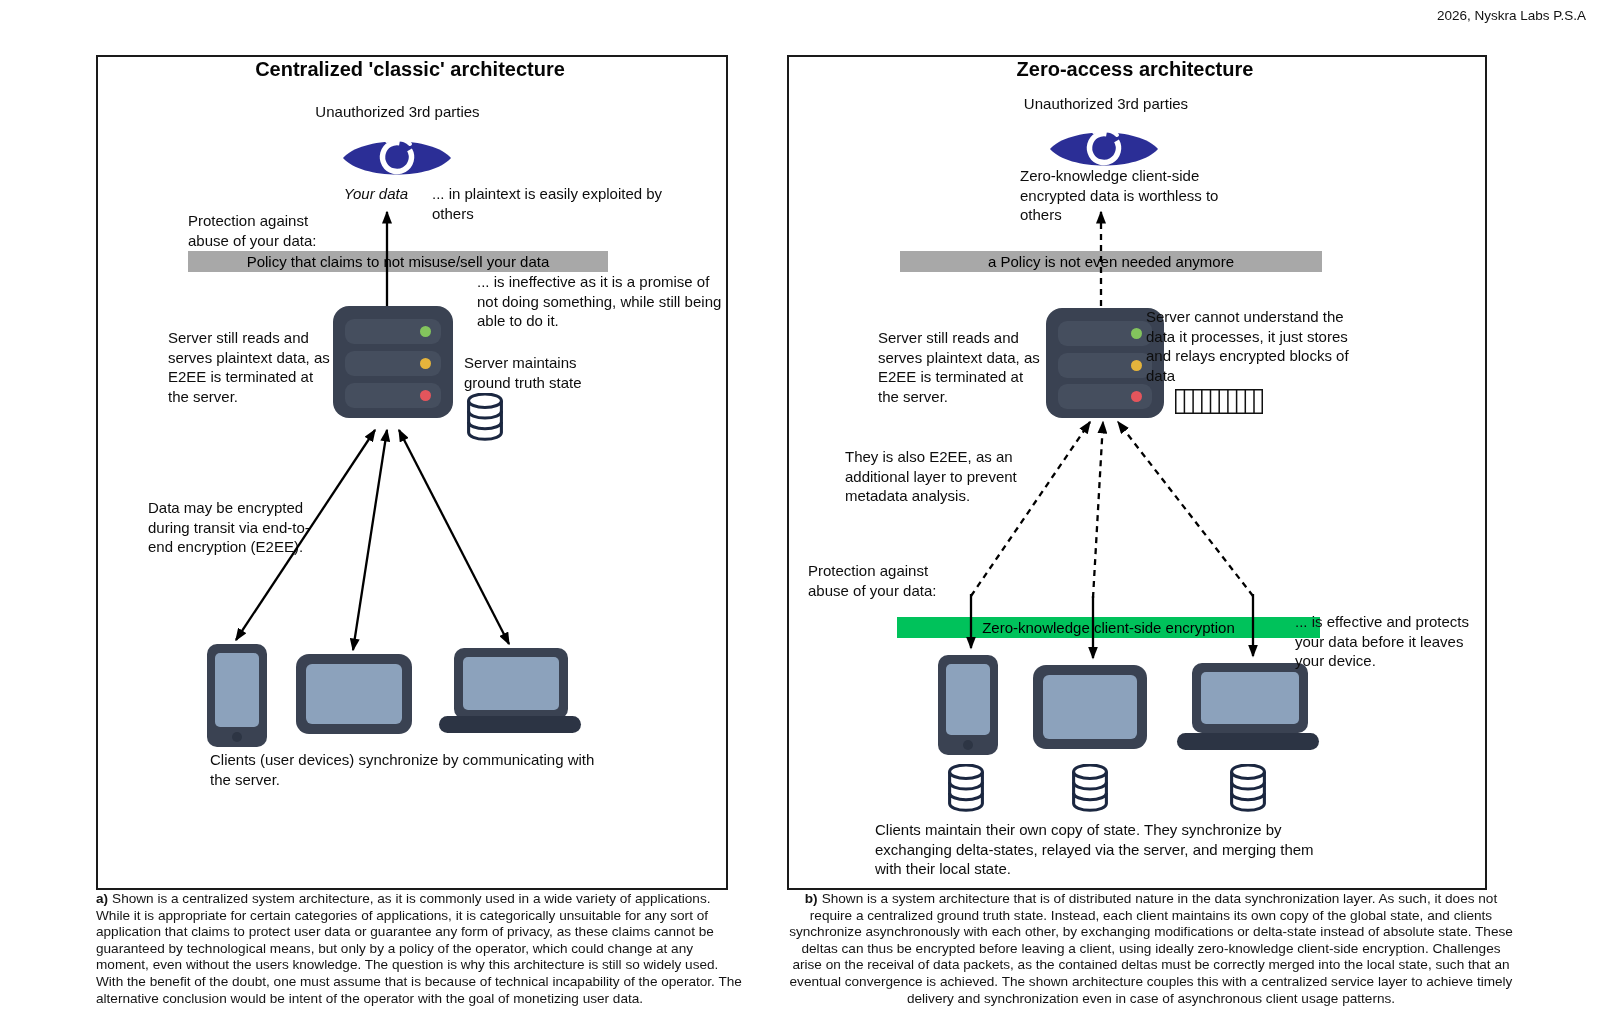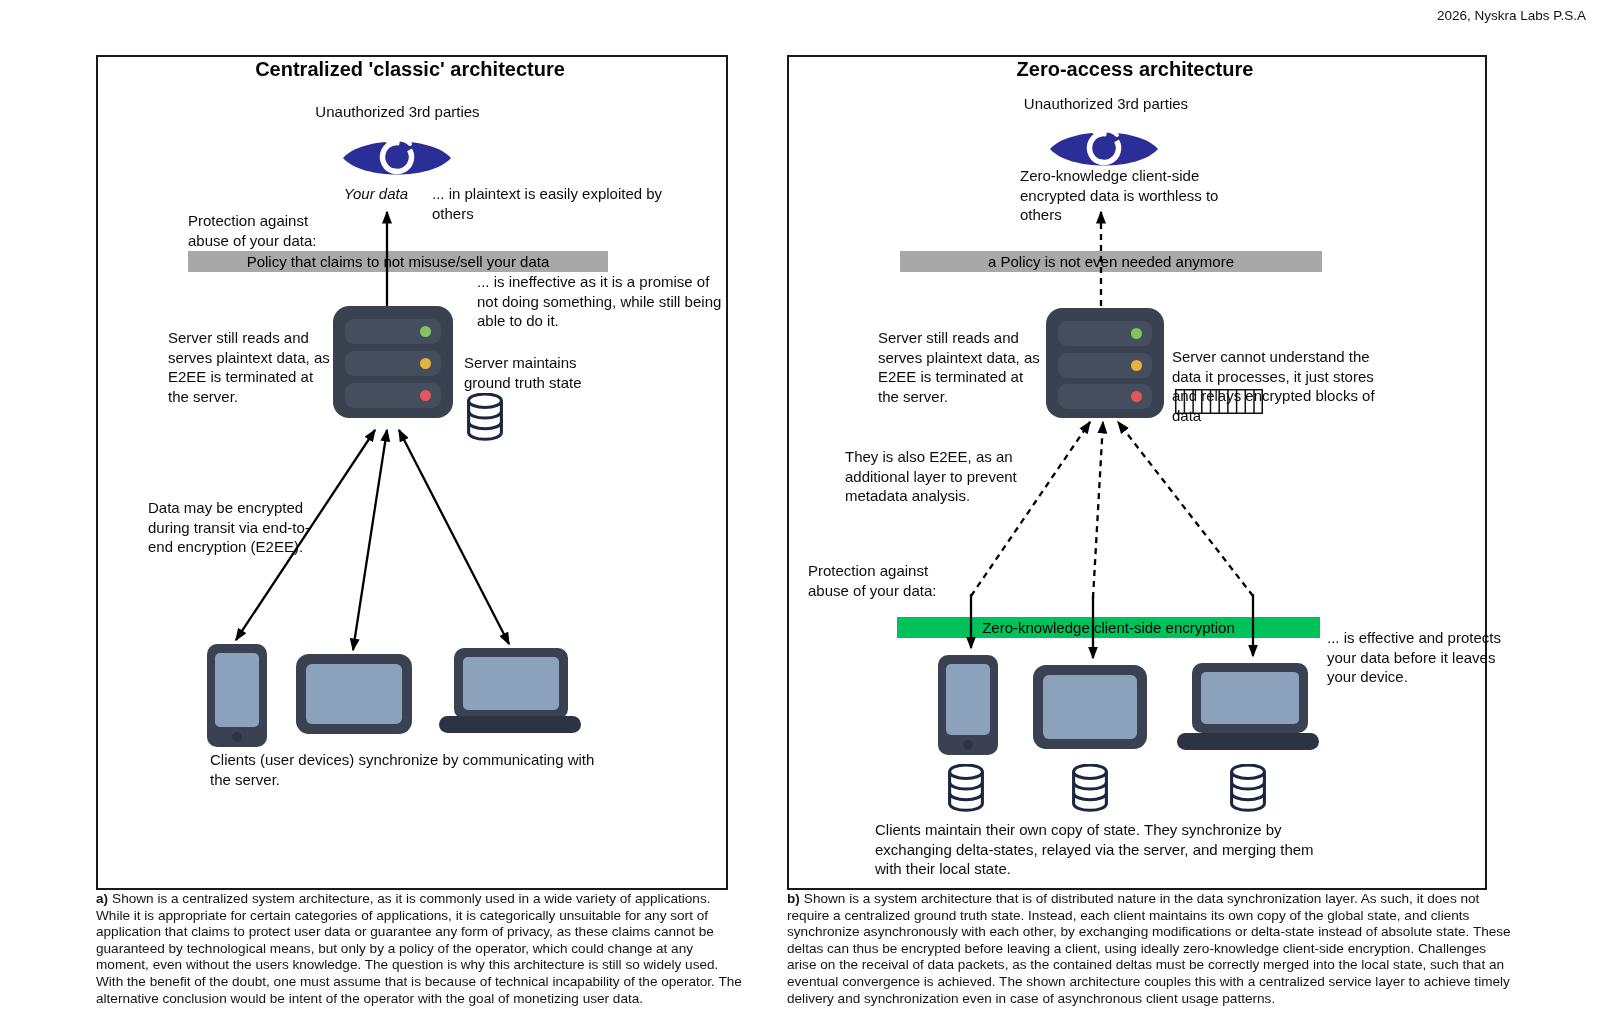--- a/index.html
+++ b/index.html
@@ -134,35 +134,35 @@
       </div>
     <div class="slot" style="top:45px;">
         <span class="led yellow"></span>
       </div>
     <div class="slot" style="top:76px;">
         <span class="led red"></span>
       </div>
   </div>
 
   <div class="lbl" style="left:878px;top:328px;width:165px;">Server still reads and serves plaintext data, as E2EE is terminated at the server.</div>
-  <div class="lbl" style="left:1172px;top:307px;width:212px;margin-top:40px;">Server cannot understand the data it processes, it just stores and relays encrypted blocks of data</div>
+  <div class="lbl" style="left:1146px;top:307px;width:212px;">Server cannot understand the data it processes, it just stores and relays encrypted blocks of data</div>
 
   <span class="iconwrap" style="left:1175px;top:389px;">
     <svg width="88" height="25" viewBox="0 0 88 25">
       <rect x="0.75" y="0.75" width="86.5" height="23.5" fill="#fff" stroke="#111" stroke-width="1.5"></rect>
       <path d="M9.4,1 V24 M18.1,1 V24 M26.8,1 V24 M35.5,1 V24 M44.2,1 V24 M52.9,1 V24 M61.6,1 V24 M70.3,1 V24 M79,1 V24" stroke="#111" stroke-width="1.5" fill="none"></path>
     </svg>
   </span>
 
   <div class="lbl" style="left:845px;top:447px;width:195px;">They is also E2EE, as an additional layer to prevent metadata analysis.</div>
   <div class="lbl" style="left:808px;top:561px;width:155px;">Protection against abuse of your data:</div>
 
   <div class="bar green" style="left:897px;top:617px;width:423px;">Zero-knowledge client-side encryption</div>
 
-  <div class="lbl" style="left:1295px;top:628px;width:188px;margin-left:32px;">... is effective and protects your data before it leaves your device.</div>
+  <div class="lbl" style="left:1295px;top:612px;width:188px;">... is effective and protects your data before it leaves your device.</div>
 
   <div class="phone" style="left:938px;top:655px;width:60px;height:100px;">
     <div class="scr"></div>
       <div class="dot"></div>
   </div>
   <div class="tablet" style="left:1033px;top:665px;width:114px;height:84px;">
     <div class="scr"></div>
   </div>
   <div class="lap-scr" style="left:1192px;top:663px;width:116px;height:70px;">
     <div class="scr"></div>
@@ -189,21 +189,21 @@
     <svg width="44" height="54" viewBox="0 0 44 56">
       <path d="M5,8 V41 a17,7 0 0 0 34,0 V8" fill="#fff" stroke="#1B2740" stroke-width="3.2"></path>
       <ellipse cx="22" cy="8" rx="17" ry="7" fill="#fff" stroke="#1B2740" stroke-width="3.2"></ellipse>
       <path d="M5,19 a17,7 0 0 0 34,0" fill="none" stroke="#1B2740" stroke-width="3.2"></path>
       <path d="M5,30 a17,7 0 0 0 34,0" fill="none" stroke="#1B2740" stroke-width="3.2"></path>
     </svg>
   </span>
 
   <div class="lbl" style="left:875px;top:820px;width:465px;">Clients maintain their own copy of state. They synchronize by exchanging delta-states, relayed via the server, and merging them with their local state.</div>
 
-  <div class="caption" style="left:787px;top:891px;width:728px;">
+  <div class="caption" style="left:787px;top:891px;width:728px;text-align:center;">
     <span class="cap-label">b)</span><span>Shown is a system architecture that is of distributed nature in the data synchronization layer. As such, it does not require a centralized ground truth state. Instead, each client maintains its own copy of the global state, and clients synchronize asynchronously with each other, by exchanging modifications or delta-state instead of absolute state. These deltas can thus be encrypted before leaving a client, using ideally zero-knowledge client-side encryption. Challenges arise on the receival of data packets, as the contained deltas must be correctly merged into the local state, such that an eventual convergence is achieved. The shown architecture couples this with a centralized service layer to achieve timely delivery and synchronization even in case of asynchronous client usage patterns.</span>
   </div>
 
   <svg class="overlay" width="1600" height="1027" viewBox="0 0 1600 1027">
     <defs>
       <marker id="ah" viewBox="0 0 9 7" refX="8" refY="3.5" markerWidth="13" markerHeight="10" markerUnits="userSpaceOnUse" orient="auto">
           <path d="M0,0 L9,3.5 L0,7 Z" fill="#000"></path>
         </marker>
       <marker id="ahr" viewBox="0 0 9 7" refX="8" refY="3.5" markerWidth="13" markerHeight="10" markerUnits="userSpaceOnUse" orient="auto-start-reverse">
           <path d="M0,0 L9,3.5 L0,7 Z" fill="#000"></path>

